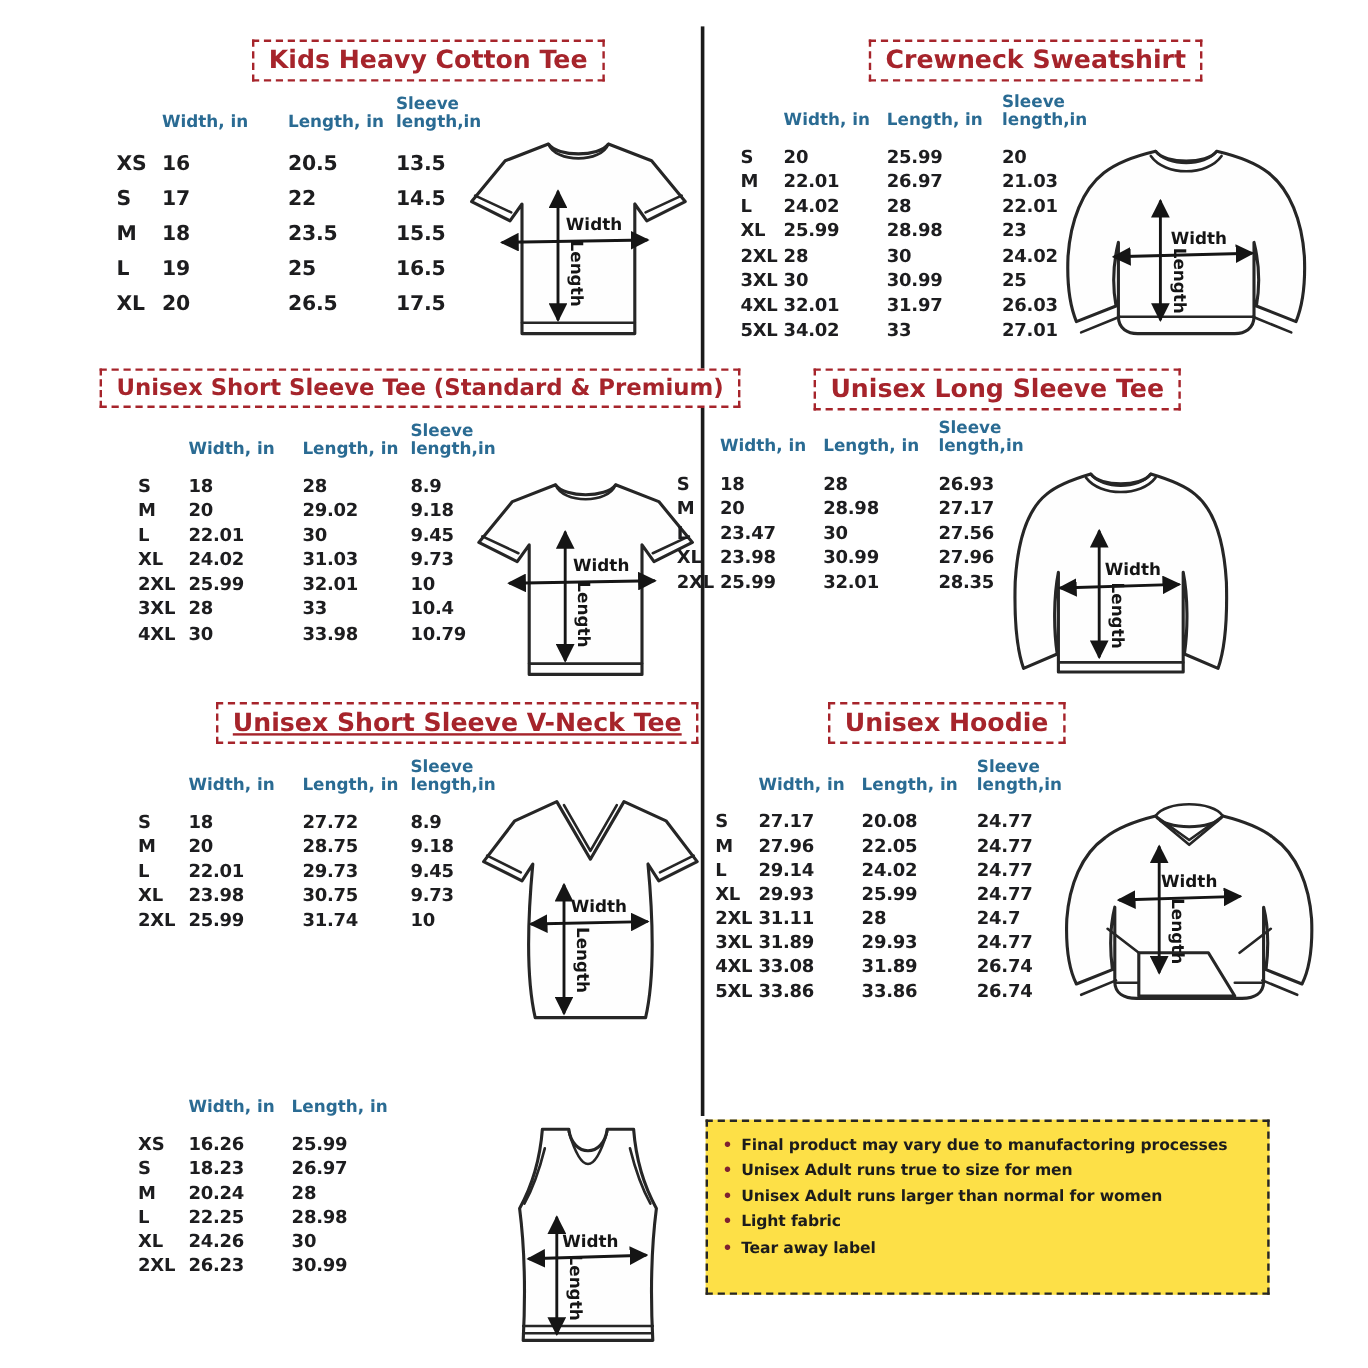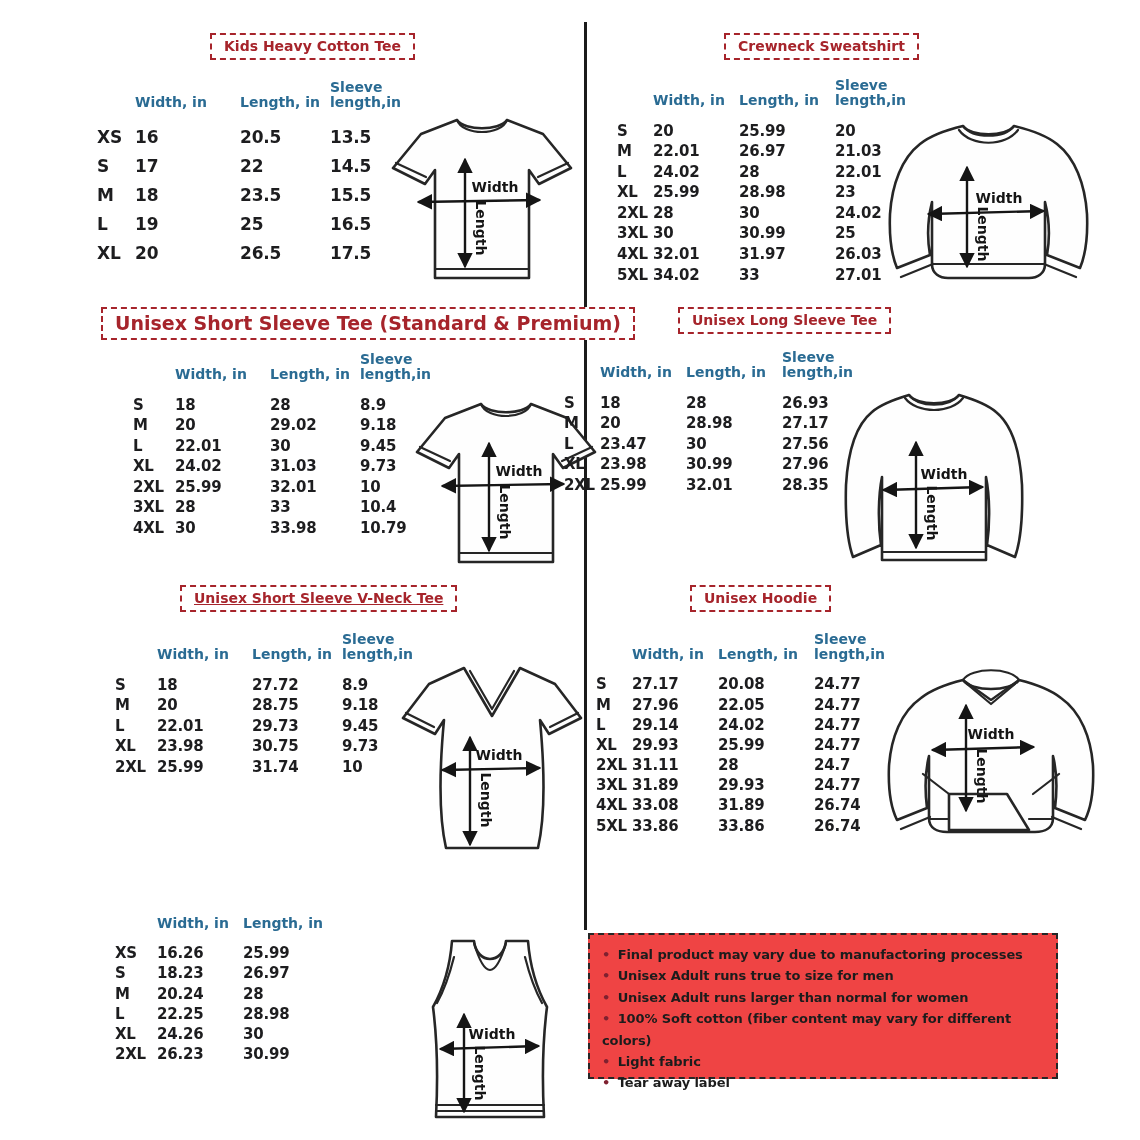--- a/index.html
+++ b/index.html
@@ -4,21 +4,21 @@
 <style>
   html,body{margin:0;padding:0;}
   body{
     width:1140px;height:1140px;position:relative;background:#ffffff;
     font-family:"DejaVu Sans","Liberation Sans",sans-serif;overflow:hidden;
   }
   .panel{position:absolute;}
   .title-box{
     position:absolute;display:inline-block;white-space:nowrap;
     border:2px dashed var(--title_red);color:var(--title_red);
-    font-weight:700;font-size:14px;padding:3px 12px 4px 12px;background:#fff;
+    font-weight:700;font-size:21px;padding:3px 12px 4px 12px;background:#fff;
   }
   .p3 .title-box{font-size:19px;}
   table.t{position:absolute;border-collapse:collapse;table-layout:auto;}
   .t th{
     color:var(--header_blue);font-size:14px;font-weight:700;text-align:left;
     vertical-align:bottom;white-space:pre-line;line-height:1.08;padding:0 4px 12px 0;
   }
   .t td{
     font-weight:700;font-size:15px;color:var(--ink);text-align:left;
     padding:0;height:20.6px;vertical-align:middle;letter-spacing:-0.2px;
@@ -36,21 +36,21 @@
   .p7 td{height:20.2px;}
   .p7 td:nth-child(2){width:86px;}
   .garment{position:absolute;}
   .garment .body{fill:#fefefe;stroke:#262626;stroke-width:2.6;stroke-linejoin:round;stroke-linecap:round;}
   .garment .detail{fill:none;stroke:#262626;stroke-width:2.2;stroke-linejoin:round;stroke-linecap:round;}
   .garment .arrow{stroke:#151515;stroke-width:2.4;stroke-linecap:round;}
   .garment text{font:700 14px "DejaVu Sans",sans-serif;fill:#151515;}
   .divider{position:absolute;background:#1b1b1b;}
   .notes{
     position:absolute;left:588px;top:933px;width:470px;height:146px;
-    border:2px dashed #262626;box-sizing:border-box;padding:9px 6px 6px 12px;background:#ef4444;
+    border:2px dashed #262626;box-sizing:border-box;padding:9px 6px 6px 12px;background:#fde047;
   }
   .notes ul{margin:0;padding:0;list-style:none;}
   .notes li{
     font-size:13px;font-weight:700;color:#1c1c1c;line-height:21.4px;letter-spacing:-0.1px;
   }
   .notes li::before{content:"• ";color:var(--note_red);margin-right:3px;}
 </style>
 </head>
 <body>
 
@@ -194,21 +194,21 @@
     <path class="detail" d="M78,14 C90,31 125,31 137,14"></path>
     <path class="detail" d="M20,161 L52,148 M195,161 L163,148"></path>
     <path class="detail" d="M51,148 L164,148"></path>
     <line class="arrow" x1="48" y1="98" x2="162" y2="95" marker-start="url(#ah)" marker-end="url(#ah)"></line>
     <line class="arrow" x1="86" y1="52" x2="86" y2="150" marker-start="url(#ah)" marker-end="url(#ah)"></line>
     <text x="118" y="87" text-anchor="middle">Width</text>
     <text x="97" y="118" text-anchor="middle" transform="rotate(90 97 118)">Length</text>
   </svg>
 </section>
 
-<section class="panel p3" style="left:93px;top:300px;width:510px;height:278px;">
+<section class="panel p3" style="left:75px;top:300px;width:510px;height:278px;">
   <div class="title-box" style="left:8px;top:7px;">
     <span>Unisex Short Sleeve Tee (Standard &amp; Premium)</span>
   </div>
   <table class="t" style="left:40px;top:52px;">
     <thead>
         <tr>
           <th></th>
           <th>Width, in</th>
           <th>Length, in</th>
           <th>Sleeve
@@ -522,17 +522,16 @@
     <text x="85" y="106" text-anchor="middle">Width</text>
     <text x="68" y="140" text-anchor="middle" transform="rotate(90 68 140)">Length</text>
   </svg>
 </section>
 
 <div class="notes">
   <ul>
       <li>Final product may vary due to manufactoring processes</li>
       <li>Unisex Adult runs true to size for men</li>
       <li>Unisex Adult runs larger than normal for women</li>
-      <li>100% Soft cotton (fiber content may vary for different colors)</li>
       <li>Light fabric</li>
       <li>Tear away label</li>
     </ul>
 </div>
 
 </body></html>

